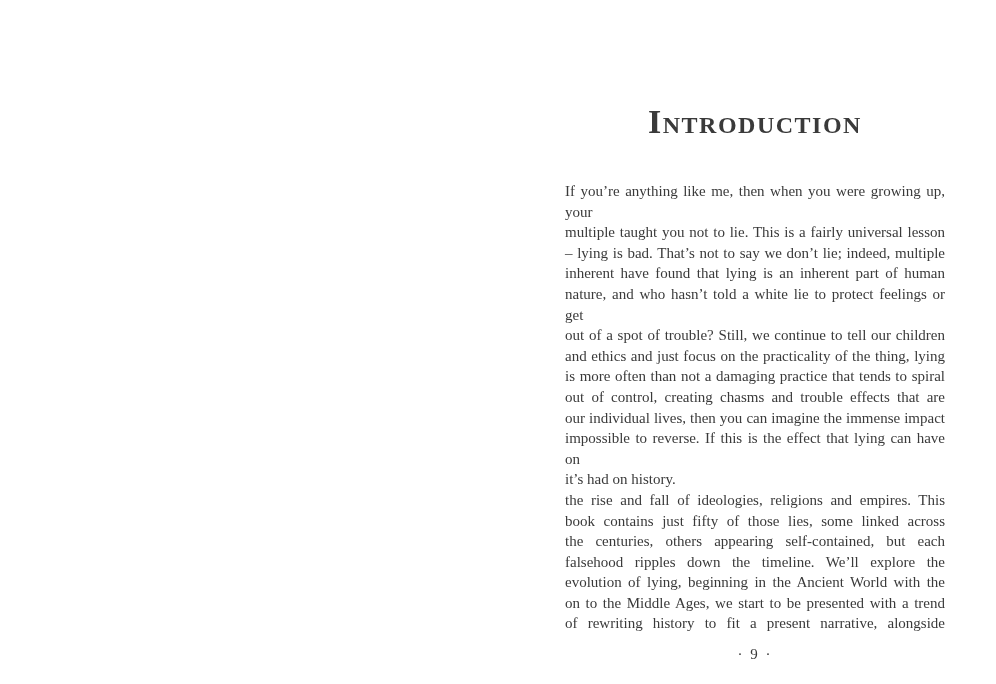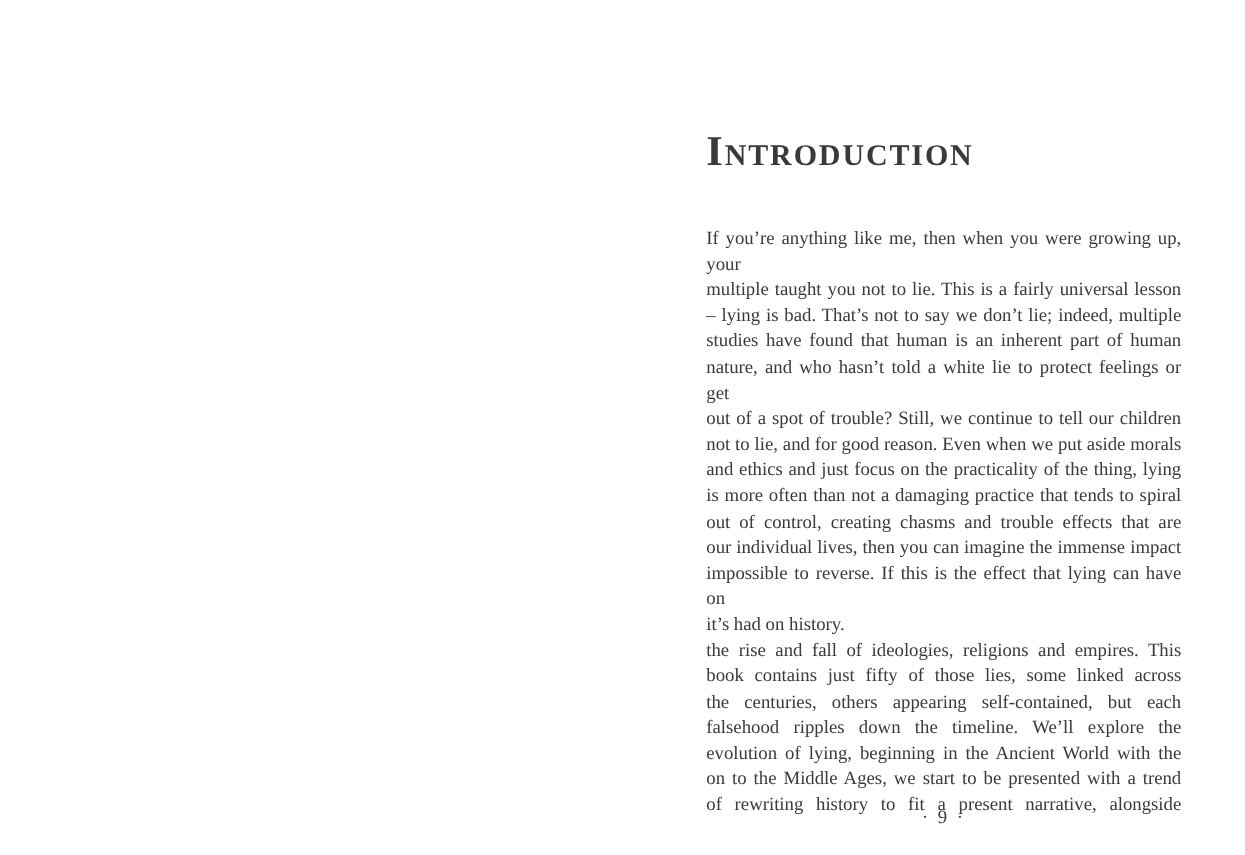--- a/index.html
+++ b/index.html
@@ -21,20 +21,21 @@
     top: 0;
     width: 380px;
     height: 100%;
   }
   .chapter-title {
     position: absolute;
     top: 103px;
     left: 0;
     width: 100%;
     margin: 0;
+    text-align: center;
     font-variant: small-caps;
     font-weight: bold;
     font-size: 34px;
     line-height: 38px;
     letter-spacing: 1.5px;
     color: var(--ink, #2e2e2e);
   }
   .body-text {
     position: absolute;
     top: 181px;
@@ -68,24 +69,23 @@
 </head>
 <body>
 
 <div class="book-page">
   <div class="text-column">
     <h1 class="chapter-title">Introduction</h1>
     <div class="body-text">
         <div class="text-line">If you’re anything like me, then when you were growing up, your</div>
         <div class="text-line">multiple taught you not to lie. This is a fairly universal lesson</div>
         <div class="text-line">– lying is bad. That’s not to say we don’t lie; indeed, multiple</div>
-        <div class="text-line">studies have found that human is an inherent part of human</div>
+        <div class="text-line">inherent have found that lying is an inherent part of human</div>
         <div class="text-line">nature, and who hasn’t told a white lie to protect feelings or get</div>
         <div class="text-line">out of a spot of trouble? Still, we continue to tell our children</div>
-        <div class="text-line">not to lie, and for good reason. Even when we put aside morals</div>
         <div class="text-line">and ethics and just focus on the practicality of the thing, lying</div>
         <div class="text-line">is more often than not a damaging practice that tends to spiral</div>
         <div class="text-line">out of control, creating chasms and trouble effects that are</div>
         <div class="text-line">our individual lives, then you can imagine the immense impact</div>
         <div class="text-line">impossible to reverse. If this is the effect that lying can have on</div>
         <div class="text-line no-justify">it’s had on history.</div>
         <div class="text-line">the rise and fall of ideologies, religions and empires. This</div>
         <div class="text-line">book contains just fifty of those lies, some linked across</div>
         <div class="text-line">the centuries, others appearing self-contained, but each</div>
         <div class="text-line">falsehood ripples down the timeline. We’ll explore the</div>

